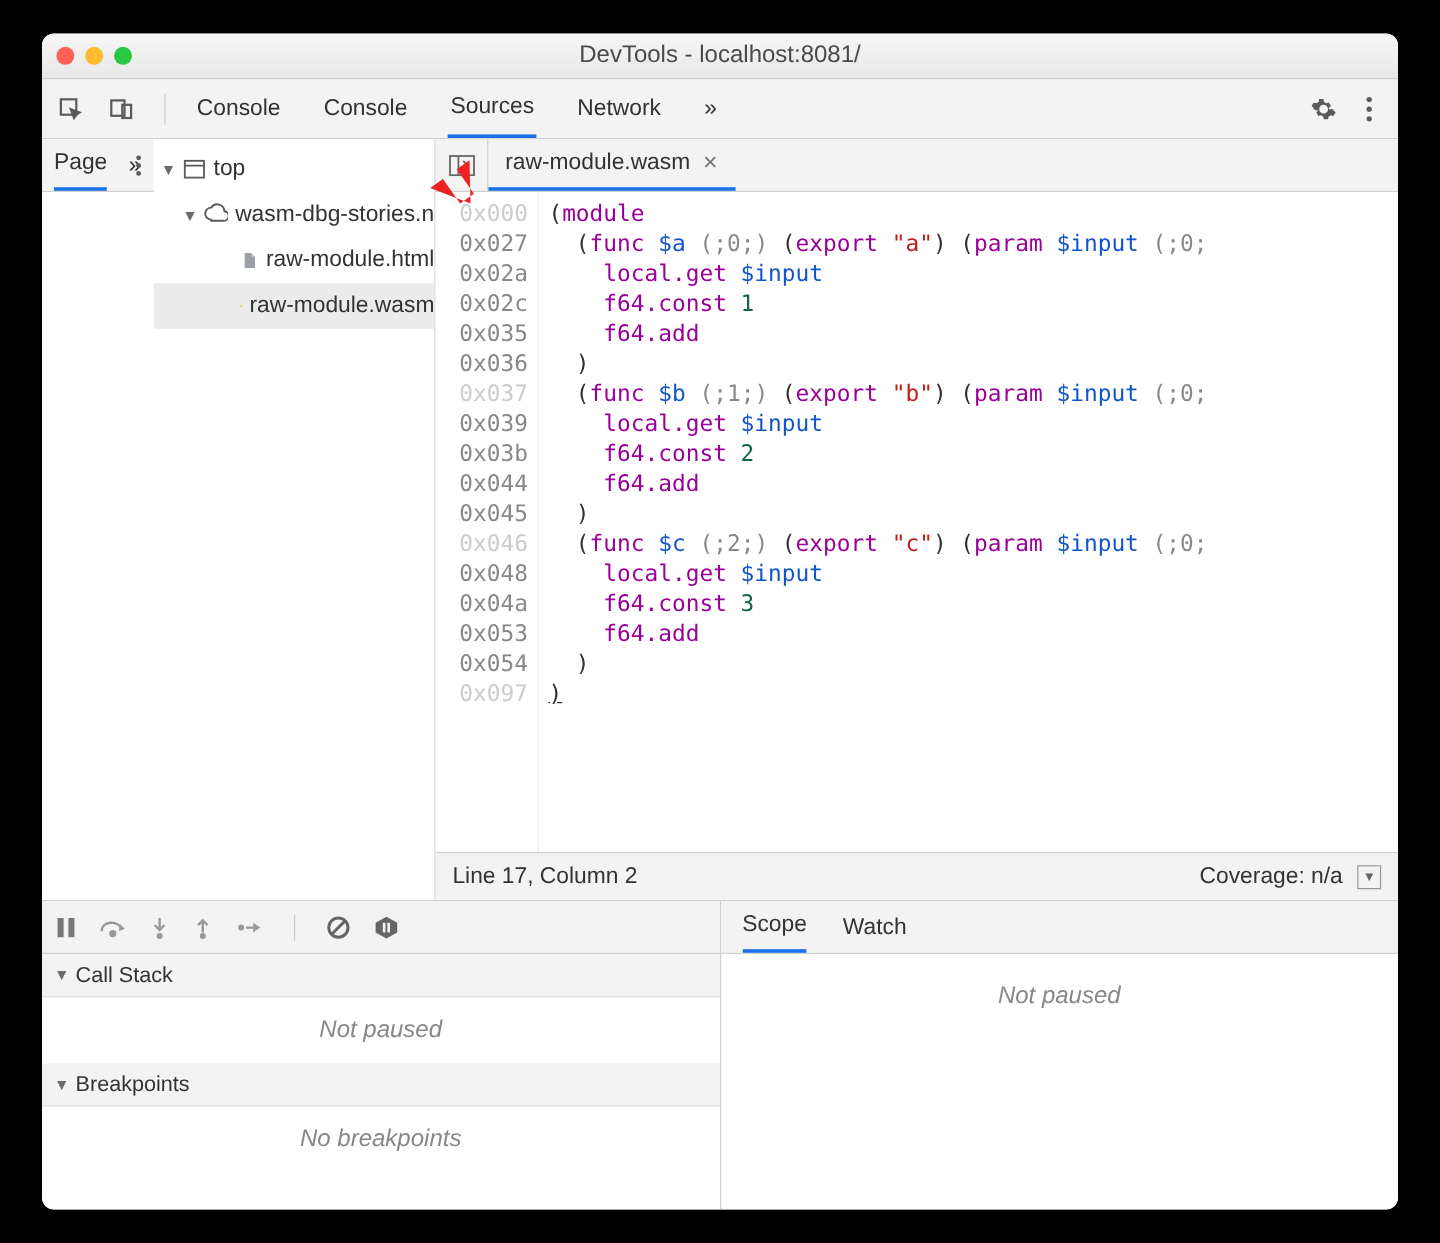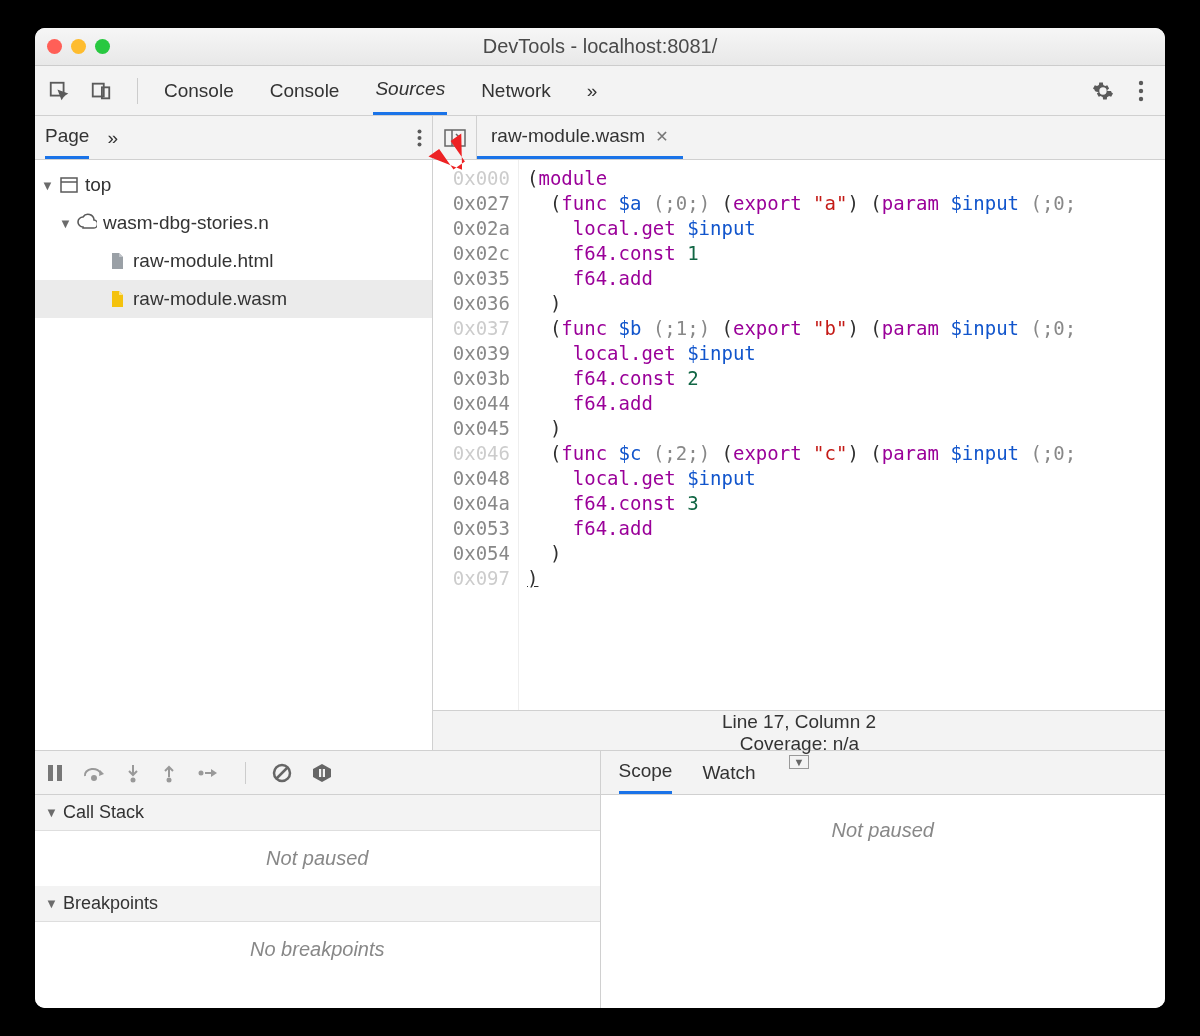--- a/index.html
+++ b/index.html
@@ -9,44 +9,44 @@
 .traffic { display: flex; gap: 9px; }
 .dot { width: 15px; height: 15px; border-radius: 50%; }
 .red { background: #ff5f57; } .yellow { background: #febc2e; } .green { background: #28c840; }
 .titlebar .title { position: absolute; left: 0; right: 0; text-align: center; color: #4a4a4a; font-size: 20px; }
 .toolbar { height: 50px; border-bottom: 1px solid #d0d0d0; display: flex; align-items: center; padding: 0 12px; background: #f3f3f3; }
 .tb-left { display: flex; align-items: center; gap: 18px; }
 .icon-btn { width: 24px; height: 24px; display: inline-flex; align-items: center; justify-content: center; color: #5a5a5a; }
 .vdiv { width: 1px; height: 26px; background: #ccc; margin: 0 6px; }
 .tab-list { display: flex; gap: 32px; margin-left: 18px; align-items: center; height: 100%; }
 .tab { color: #333; height: 100%; display: flex; align-items: center; padding: 0 2px; cursor: default; }
-.tab.active { color: #333; border-bottom: 3px solid #1a73e8; font-style: italic; }
+.tab.active { color: #333; border-bottom: 3px solid #1a73e8; }
 .tb-spacer { flex: 1; }
 .main-row { flex: 1; display: flex; min-height: 0; }
-.left-panel { width: 398px; border-right: 1px solid #d0d0d0; display: flex; flex-direction: column; background: #fff; }
+.left-panel { width: 328px; border-right: 1px solid #d0d0d0; display: flex; flex-direction: row; background: #fff; }
 .lp-tabs { height: 44px; display: flex; align-items: center; border-bottom: 1px solid #d0d0d0; padding: 0 10px; background: #f3f3f3; gap: 18px; position: relative; }
 .lp-tab { color: #333; height: 100%; display: flex; align-items: center; border-bottom: 3px solid #1a73e8; }
 .lp-more { position: absolute; right: 10px; display: flex; gap: 14px; align-items: center; color: #5a5a5a; }
 .tree { flex: 1; padding: 6px 0; font-size: 19px; color: #333; overflow: hidden; }
 .tree-row { display: flex; align-items: center; height: 38px; padding-left: 6px; gap: 6px; white-space: nowrap; }
 .ind1 { padding-left: 24px; } .ind2 { padding-left: 72px; }
 .tree-row.sel { background: #ebebeb; }
 .tri { width: 12px; display: inline-block; color: #6b6b6b; font-size: 13px; }
 .tree-icon { width: 20px; height: 20px; }
 .editor-panel { flex: 1; display: flex; flex-direction: column; min-width: 0; position: relative; }
 .editor-tabs { height: 44px; background: #f3f3f3; border-bottom: 1px solid #d0d0d0; display: flex; align-items: center; }
 .toggle-btn { width: 44px; height: 100%; display: flex; align-items: center; justify-content: center; color: #666; border-right: 1px solid #d0d0d0; }
 .etab { height: 100%; display: flex; align-items: center; gap: 10px; padding: 0 14px; border-bottom: 3px solid #1a73e8; color: #333; }
 .etab .x { color: #777; font-size: 16px; }
 .editor-body { flex: 1; display: flex; font-family: Menlo, monospace; font-size: 19px; line-height: 25px; overflow: hidden; background: #fff; }
 .gutter { width: 86px; text-align: right; color: #888; padding: 6px 8px 0 0; border-right: 1px solid #eee; background: #fff; }
 .gutter div.faded { color: #ccc; }
 .code { flex: 1; padding: 6px 0 0 8px; white-space: pre; overflow: hidden; color: #303030; }
 .kw { color: #9a0099; } .str { color: #c41a16; } .var { color: #1155cc; } .num { color: #116644; } .comment { color: #888; }
-.status { height: 40px; border-top: 1px solid #d0d0d0; background: #f3f3f3; display: flex; align-items: center; padding: 0 14px; font-size: 19px; color: #333; flex-direction: column; }
+.status { height: 40px; border-top: 1px solid #d0d0d0; background: #f3f3f3; display: flex; align-items: center; padding: 0 14px; font-size: 19px; color: #333; }
 .status .spacer { flex: 1; }
 .status .coverage { color: #333; margin-right: 12px; margin-left: 13px; }
 .status .expand { width: 20px; height: 20px; border: 1px solid #999; display: inline-flex; align-items: center; justify-content: center; font-size: 11px; color: #666; }
 .bottom { height: 258px; border-top: 1px solid #d0d0d0; display: flex; background: #fff; }
 .bleft { flex: 1; border-right: 1px solid #d0d0d0; display: flex; flex-direction: column; }
 .dbg-toolbar { height: 44px; background: #f3f3f3; border-bottom: 1px solid #d0d0d0; display: flex; align-items: center; padding: 0 12px; gap: 20px; color: #777; }
 .dbg-toolbar .vdiv { height: 22px; }
 .section-header { height: 36px; background: #f3f3f3; border-bottom: 1px solid #dedede; display: flex; align-items: center; padding: 0 10px; color: #333; font-size: 18px; gap: 6px; }
 .section-body { flex: 0; padding: 16px; text-align: center; color: #888; font-style: italic; font-size: 20px; }
 .bright { flex: 1; display: flex; flex-direction: column; }

